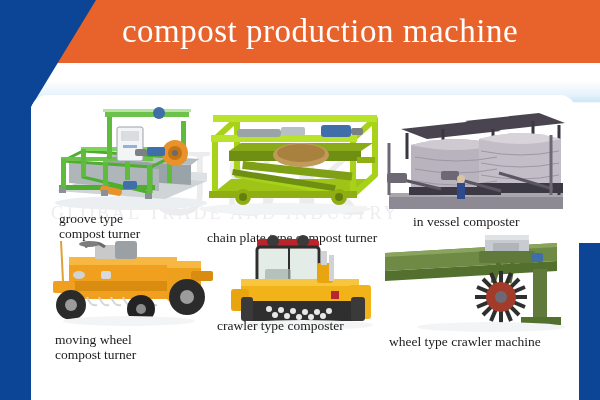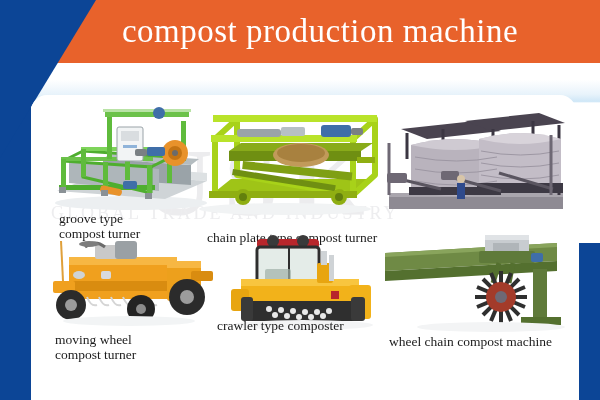--- a/index.html
+++ b/index.html
@@ -191,20 +191,21 @@
               <path d="M62,76 L120,92"></path>
               <path d="M118,74 L172,90"></path>
           </g>
           <rect x="6" y="74" width="20" height="10" rx="2" fill="#6e6874"></rect>
           <rect x="60" y="72" width="18" height="9" rx="2" fill="#6e6874"></rect>
           <rect x="76" y="84" width="8" height="16" fill="#2f4a8c"></rect>
           <circle cx="80" cy="80" r="4" fill="#d8c5a8"></circle>
           <line x1="8" y1="44" x2="8" y2="96" stroke="#6e6874" stroke-width="3"></line>
           <line x1="170" y1="36" x2="170" y2="96" stroke="#6e6874" stroke-width="3"></line>
         </svg>
+        <div class="cap" style="left:32px;top:116px;">in vessel composter</div>
       </div>
 
       <div class="cell c4">
         <svg class="photo" width="180" height="98" viewBox="0 0 180 98">
           <rect x="28" y="22" width="108" height="42" rx="3" fill="#f0a01e"></rect>
           <rect x="28" y="22" width="108" height="8" fill="#f7b743"></rect>
           <rect x="30" y="46" width="104" height="10" fill="#d98c10"></rect>
           <rect x="126" y="26" width="34" height="40" rx="3" fill="#eda01c"></rect>
           <rect x="126" y="26" width="34" height="7" fill="#f7b743"></rect>
           <rect x="150" y="36" width="22" height="10" rx="2" fill="#d98c10"></rect>
@@ -297,18 +298,18 @@
               <line x1="-10" y1="-24" x2="10" y2="24"></line>
               <line x1="10" y1="-24" x2="-10" y2="24"></line>
               <line x1="-24" y1="-10" x2="24" y2="10"></line>
               <line x1="-24" y1="10" x2="24" y2="-10"></line>
             </g>
             <circle cx="0" cy="0" r="15" fill="#a33b2a"></circle>
             <circle cx="0" cy="0" r="6" fill="#6e6874"></circle>
           </g>
           <ellipse cx="110" cy="92" rx="74" ry="5" fill="#f3f4f5"></ellipse>
         </svg>
-        <div class="cap" style="left:8px;top:100px;">wheel chain compost machine</div>
+        <div class="cap" style="left:8px;top:100px;">wheel type crawler machine</div>
       </div>
 
     </div>
   </div>
 </div>
 
 </body></html>

